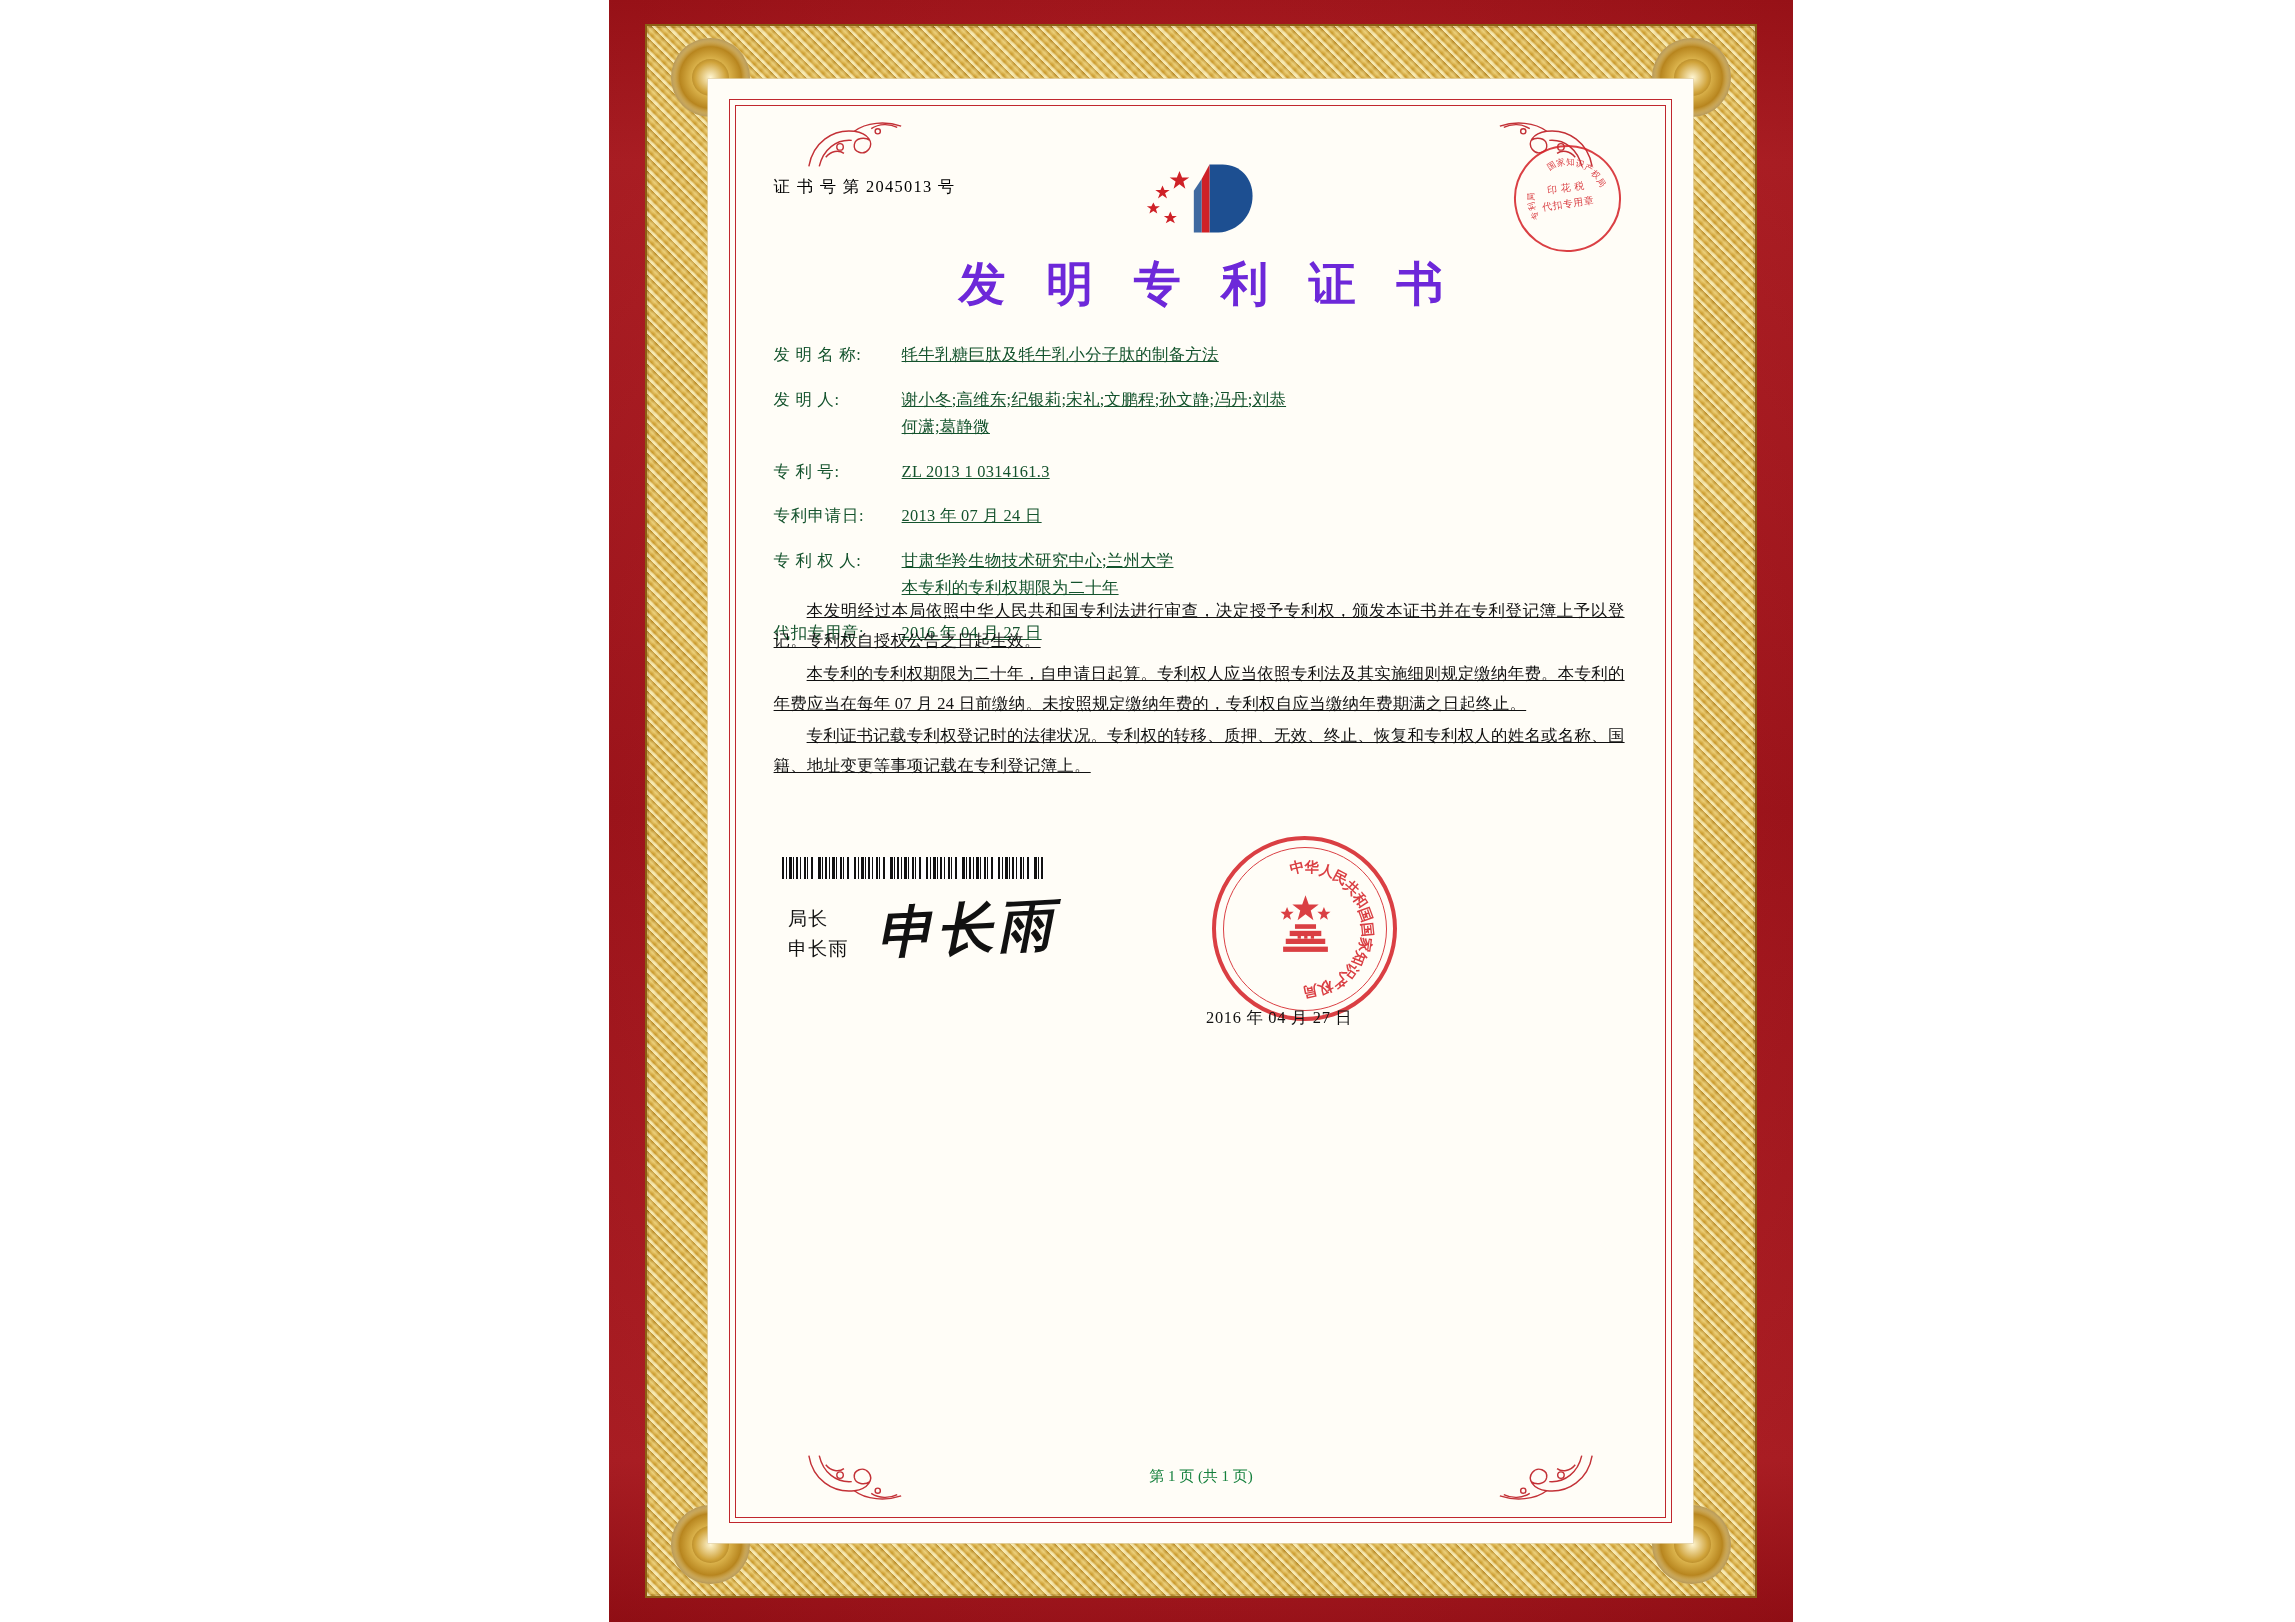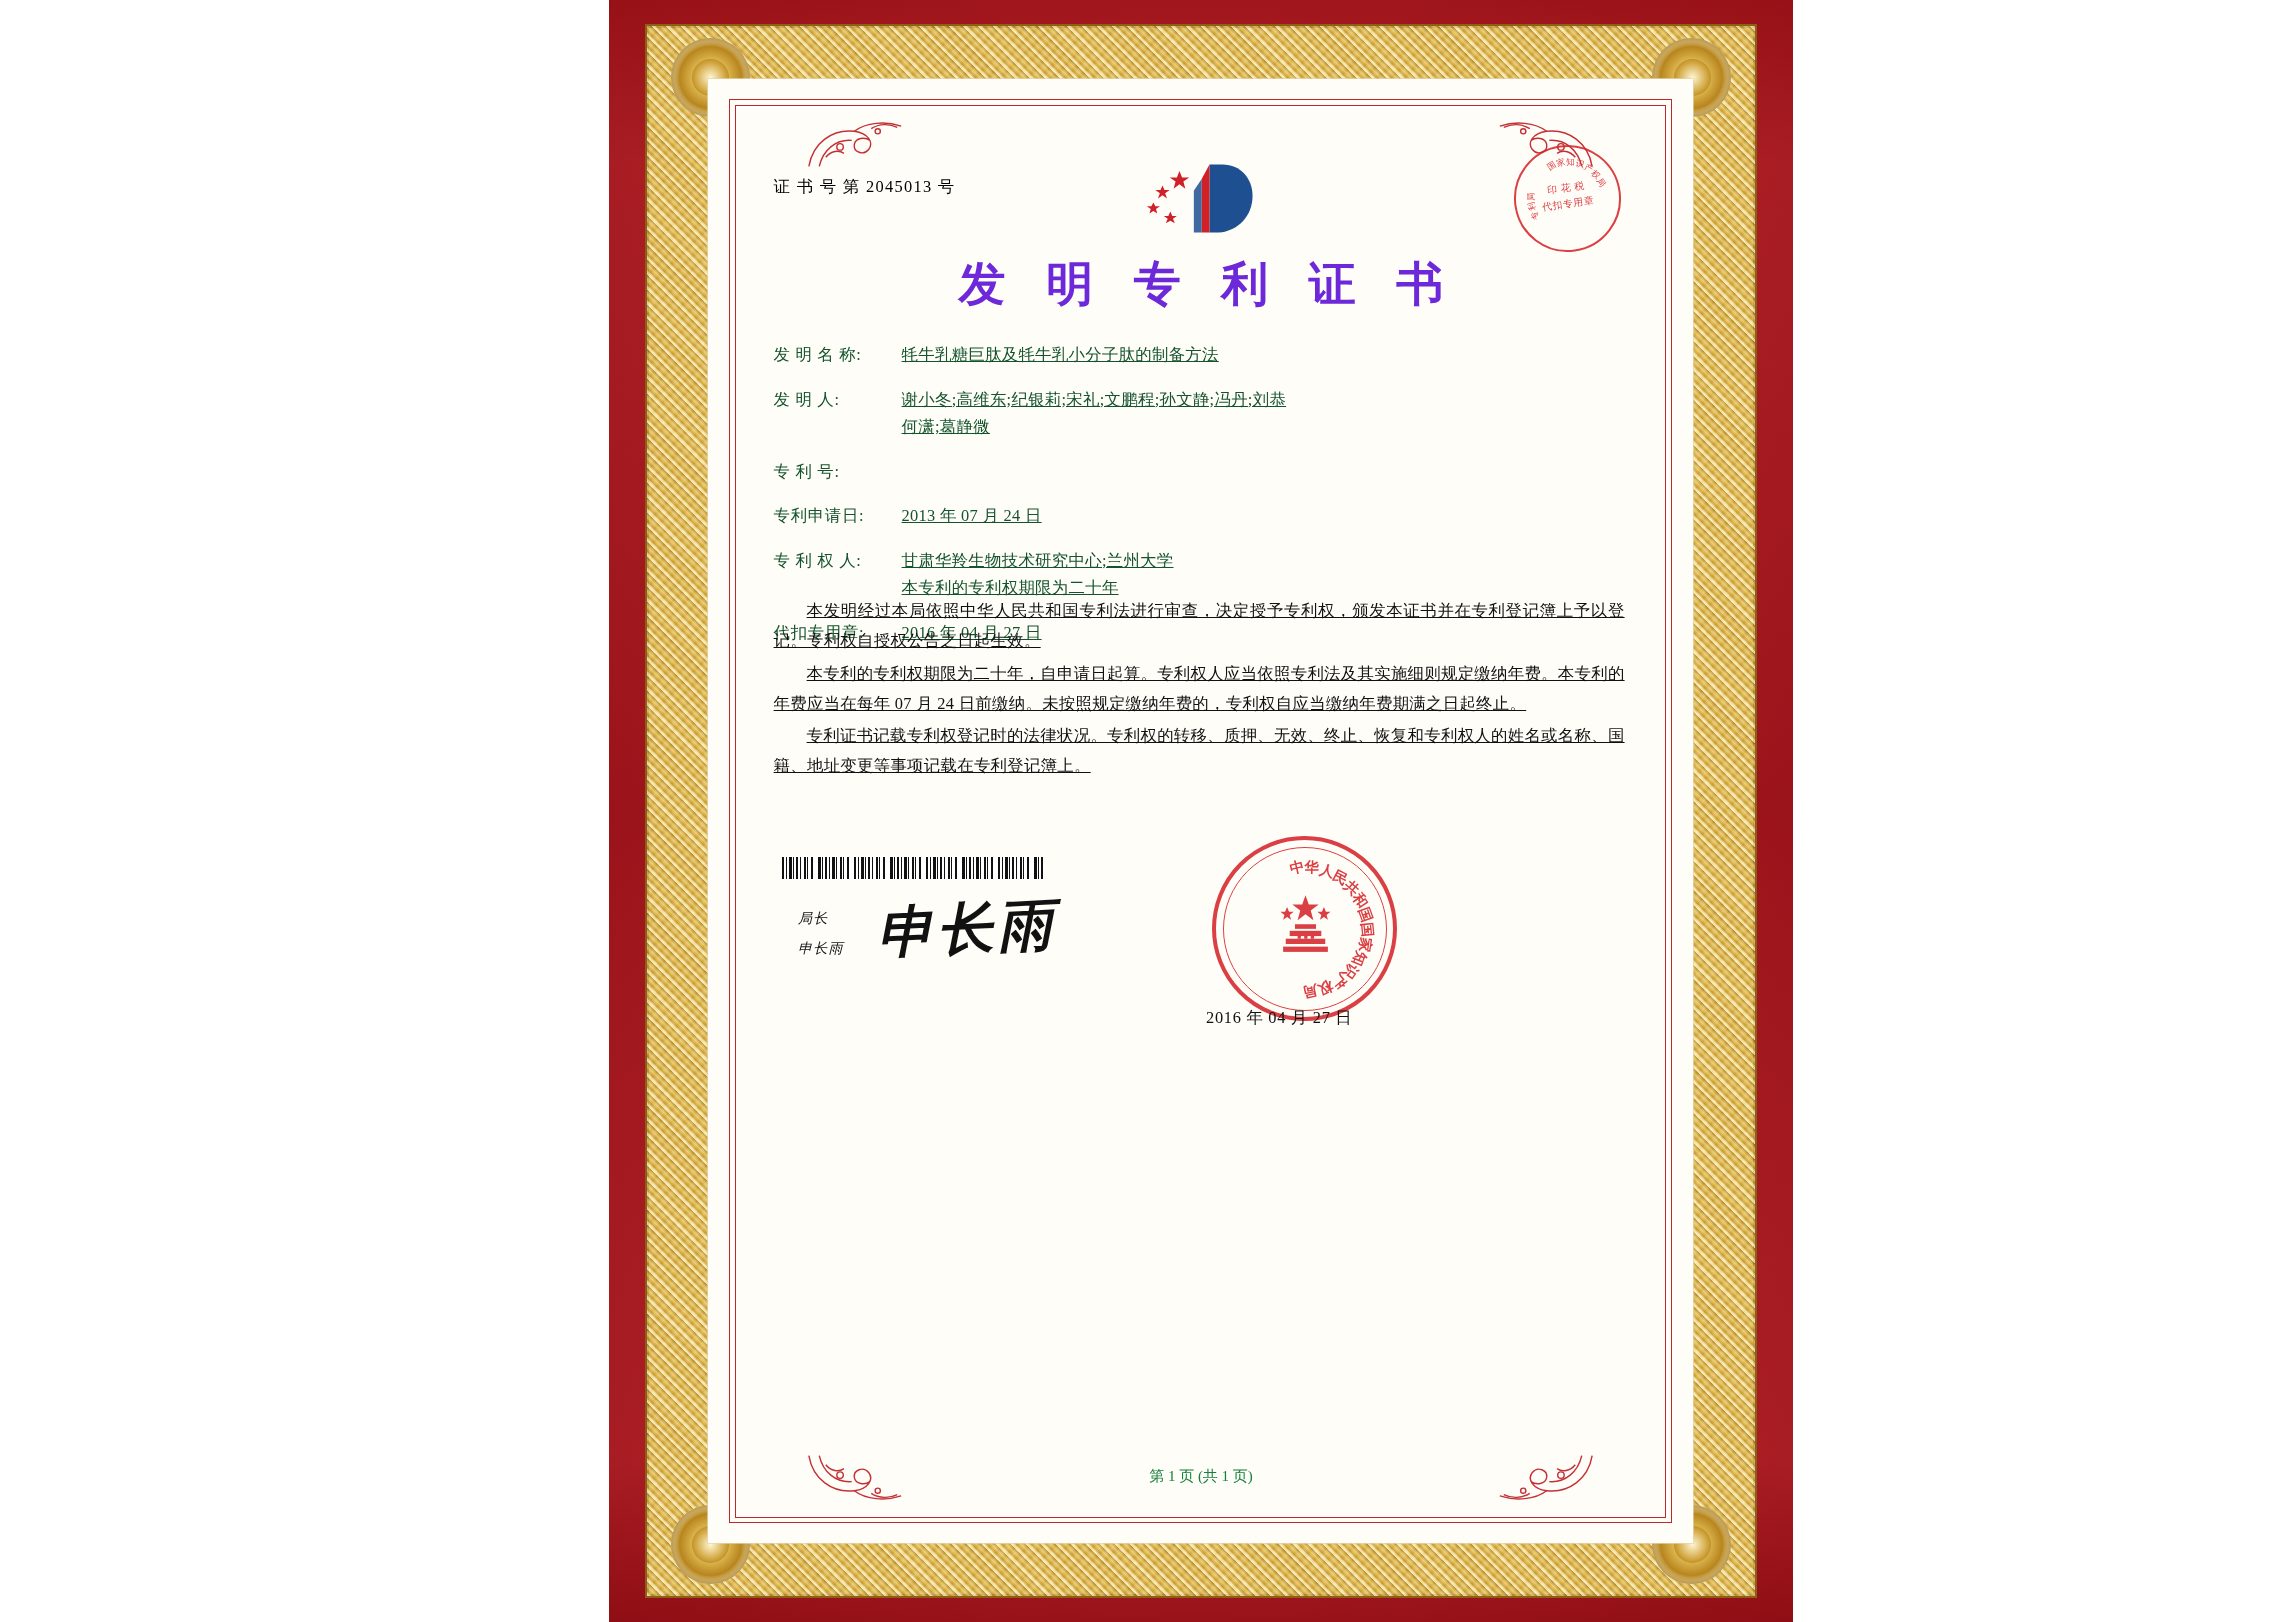--- a/index.html
+++ b/index.html
@@ -257,27 +257,26 @@
     background:
       repeating-linear-gradient(90deg,
         #111 0px, #111 2px, #fff 2px, #fff 3.9px,
         #111 3.9px, #111 4.6px, #fff 4.6px, #fff 7.2px,
         #111 7.2px, #111 9.8px, #fff 9.8px, #fff 11px,
         #111 11px, #111 11.8px, #fff 11.8px, #fff 14.4px);
   }
 
   .sign-block {
     position: absolute;
-    left: 44px;
+    left: 34px;
     top: 779px;
-    font-size: 14px;
+    font-size: 19px;
     line-height: 30px;
     color: #111;
     letter-spacing: 1.3px;
-    font-style: italic;
   }
   .signature {
     position: absolute;
     left: 123px;
     top: 767px;
     font-size: 56px;
     font-family: "Liberation Serif", serif;
     font-style: italic;
     font-weight: 700;
     color: #111;
@@ -462,20 +461,21 @@
           <div class="frow">
             <div class="flabel">发 明 人:</div>
             <div class="fvalue">
               <span>谢小冬;高维东;纪银莉;宋礼;文鹏程;孙文静;冯丹;刘恭</span>
               <span class="line2">何潇;葛静微</span>
             </div>
           </div>
 
           <div class="frow">
             <div class="flabel">专 利 号:</div>
+            <div class="fvalue">ZL 2013 1 0314161.3</div>
           </div>
 
           <div class="frow">
             <div class="flabel">专利申请日:</div>
             <div class="fvalue">2013 年 07 月 24 日</div>
           </div>
 
           <div class="frow">
             <div class="flabel">专 利 权 人:</div>
             <div class="fvalue">

